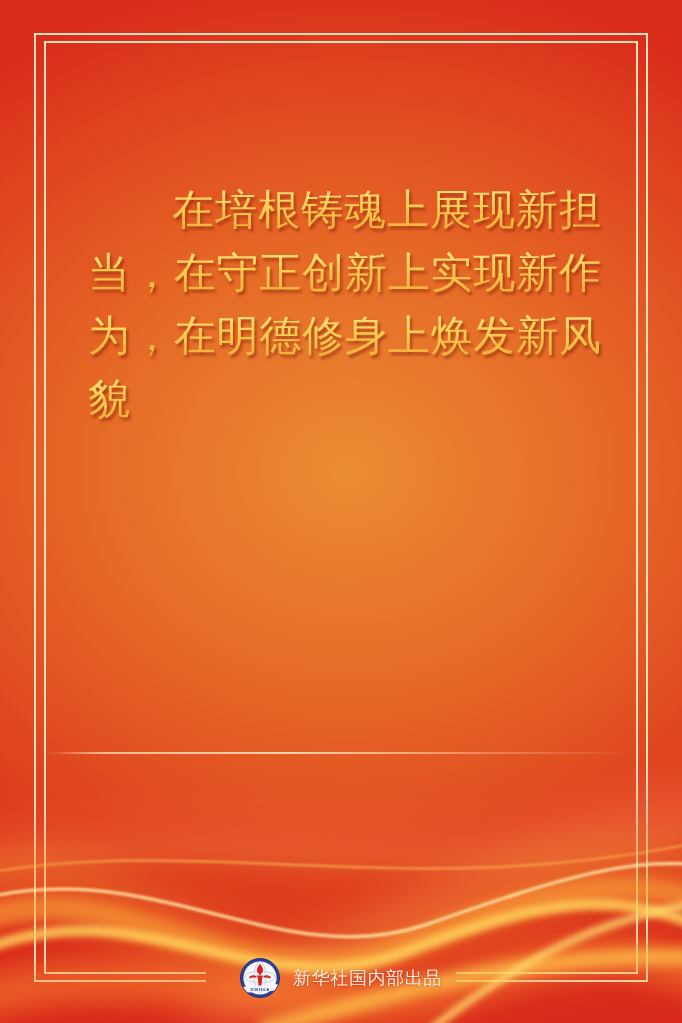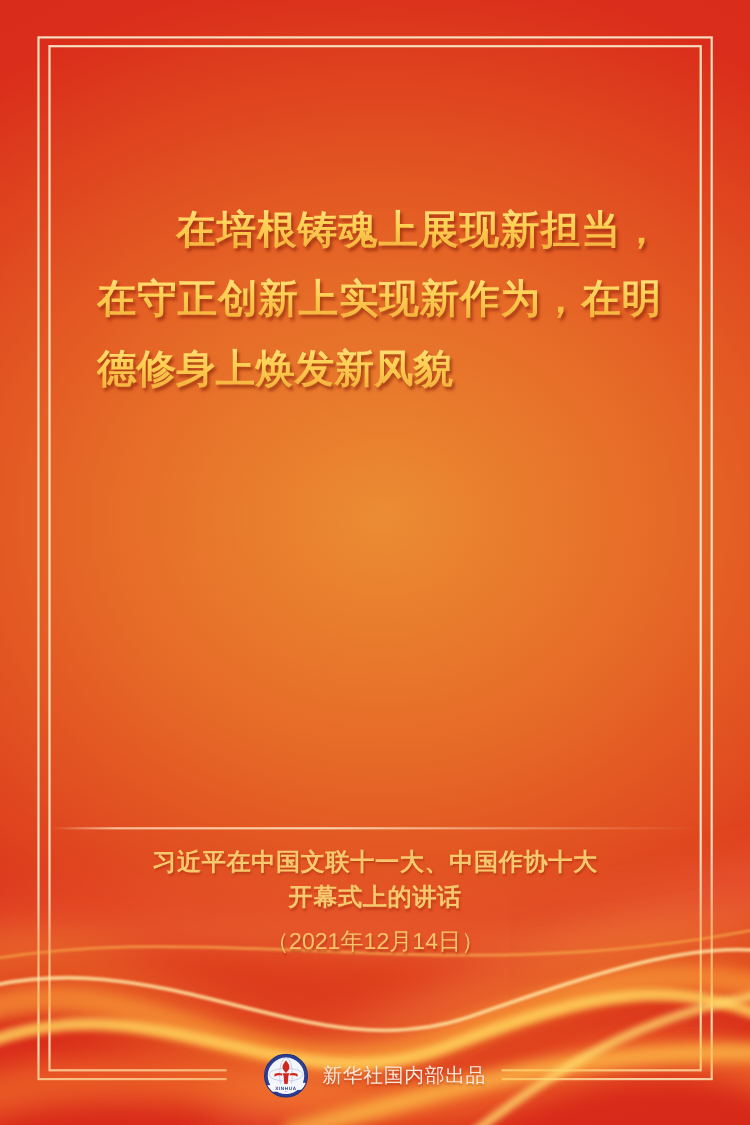--- a/index.html
+++ b/index.html
@@ -32,22 +32,22 @@
     background: linear-gradient(90deg,
       rgba(255,222,185,0) 0%,
       rgba(255,224,188,.75) 10%,
       rgba(255,232,198,.85) 42%,
       rgba(255,220,182,.35) 75%,
       rgba(255,220,182,0) 100%);
   }
   .quote {
     position: absolute; left: 88px; top: 178px; width: 513px;
     font-family: "DejaVu Serif", "Liberation Serif", serif;
-    font-weight: bold;
-    font-size: 36px;
+    font-weight: normal;
+    font-size: 42px;
     line-height: 63px;
     text-align: justify;
   }
   .quote p {
     margin: 0 0 51px 0;
     text-indent: 2em;
     background-image: linear-gradient(180deg, #ffe58a 6px, var(--quote-gold, #ffd155) 26px, #f2ae3a 52px);
     background-size: 100% 63px;
     -webkit-background-clip: text;
     background-clip: text;
@@ -116,25 +116,20 @@
     <path d="M260,1030 C400,995 520,948 720,958" fill="none" stroke="#ffc94e" stroke-width="16" opacity="0.75" filter="url(#bl6)"></path>
     <path d="M430,1030 C520,960 600,915 720,900" fill="none" stroke="#ffdc6e" stroke-width="8" opacity="0.8" filter="url(#bl3)"></path>
   </svg>
 
   <div class="quote">
     <p>在培根铸魂上展现新担当，在守正创新上实现新作为，在明德修身上焕发新风貌</p>
   </div>
 
   <div class="divider"></div>
 
-  <div class="attribution">
-    <div class="title-line">习近平在中国文联十一大、中国作协十大</div>
-    <div class="title-line">开幕式上的讲话</div>
-    <div class="date-line">（2021年12月14日）</div>
-  </div>
 
   <div class="footer">
     <svg class="logo" viewBox="0 0 40 40" xmlns="http://www.w3.org/2000/svg">
       <defs>
           <clipPath id="logoclip">
             <circle cx="20" cy="20" r="19.5"></circle>
           </clipPath>
         </defs>
       <g clip-path="url(#logoclip)">
         <circle cx="20" cy="20" r="19.5" fill="#2a3f94"></circle>

